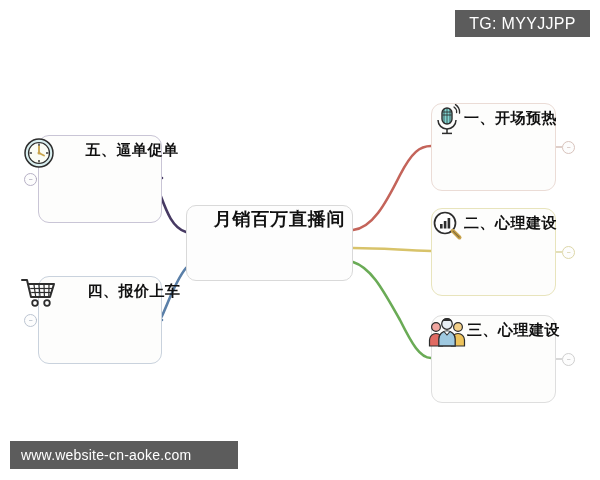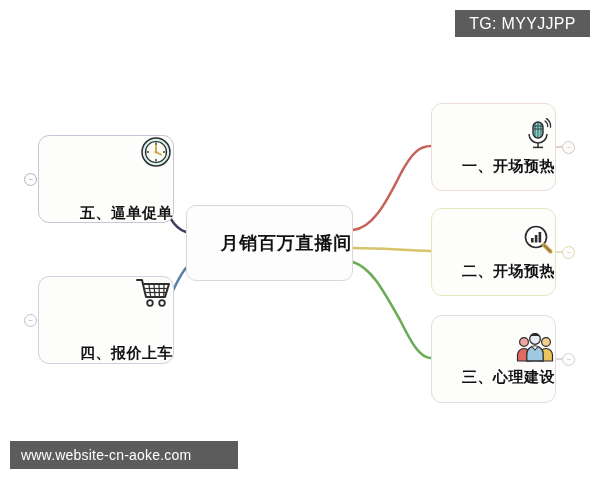--- a/index.html
+++ b/index.html
@@ -58,22 +58,22 @@
     pointer-events: none;
   }
 
   
   .node {
     position: absolute;
     box-sizing: border-box;
     background: #fdfdfc;
     border-radius: 11px;
     display: flex;
-    flex-direction: column;
-    align-items: flex-end;
+    flex-direction: row;
+    align-items: flex-start;
     justify-content: center;
   }
   .node-label {
     font-family: "DejaVu Sans", "Liberation Sans", sans-serif;
     font-weight: bold;
     color: #111111;
     white-space: nowrap;
     letter-spacing: 0.5px;
   }
   .node-icon {
@@ -106,21 +106,21 @@
     width: 125px;
     height: 88px;
   }
   #node-1 { top: 103px; border: 1.5px solid #ebdcd6; }
   #node-2 { top: 208px; border: 1.5px solid #e8e4bc; }
   #node-3 { top: 315px; border: 1.5px solid #dedede; }
 
   
   .node-left {
     left: 38px;
-    width: 136px;
+    width: 124px;
     height: 88px;
     gap: 30px;
   }
   #node-5 { top: 135px; border: 1.5px solid #c9c5d6; }
   #node-4 { top: 276px; border: 1.5px solid #c9d2dd; }
 
   .node-right .node-label,
   .node-left .node-label {
     font-size: 15px;
     margin-top: 5px;
@@ -201,21 +201,21 @@
     <span class="node-icon">
       <svg width="34" height="34" viewBox="0 0 34 34" xmlns="http://www.w3.org/2000/svg">
         <circle cx="15" cy="14" r="10.5" fill="#ffffff" stroke="#2d2d2d" stroke-width="1.7"></circle>
         <rect x="10" y="15" width="2.6" height="4.5" fill="#2d2d2d"></rect>
         <rect x="13.8" y="12" width="2.6" height="7.5" fill="#2d2d2d"></rect>
         <rect x="17.6" y="9" width="2.6" height="10.5" fill="#2d2d2d"></rect>
         <path d="M 22.8 21.8 L 29.5 28.5" stroke="#c8a24a" stroke-width="4" stroke-linecap="round"></path>
         <path d="M 22.8 21.8 L 29.5 28.5" stroke="#2d2d2d" stroke-width="1.1" fill="none" opacity="0.45"></path>
       </svg>
     </span>
-    <div class="node-label">二、开场预热</div>
+    <div class="node-label">二、心理建设</div>
   </div>
   <div class="collapse-dot" id="dot-n2">−</div>
 
   <div class="node node-right" id="node-3">
     <span class="node-icon">
       <svg width="40" height="32" viewBox="0 0 40 32" xmlns="http://www.w3.org/2000/svg">
 
         <circle cx="9" cy="11" r="4.4" fill="#f0a6a0" stroke="#2d2d2d" stroke-width="1.2"></circle>
         <path d="M 2.5 30 v -6 a 6.5 6.5 0 0 1 13 0 v 6 z" fill="#e06a62" stroke="#2d2d2d" stroke-width="1.2"></path>
 

